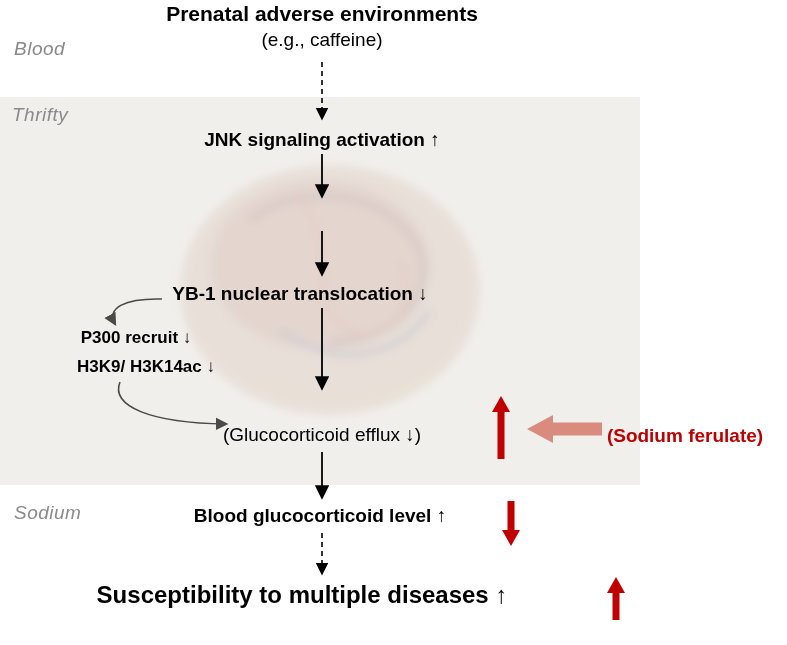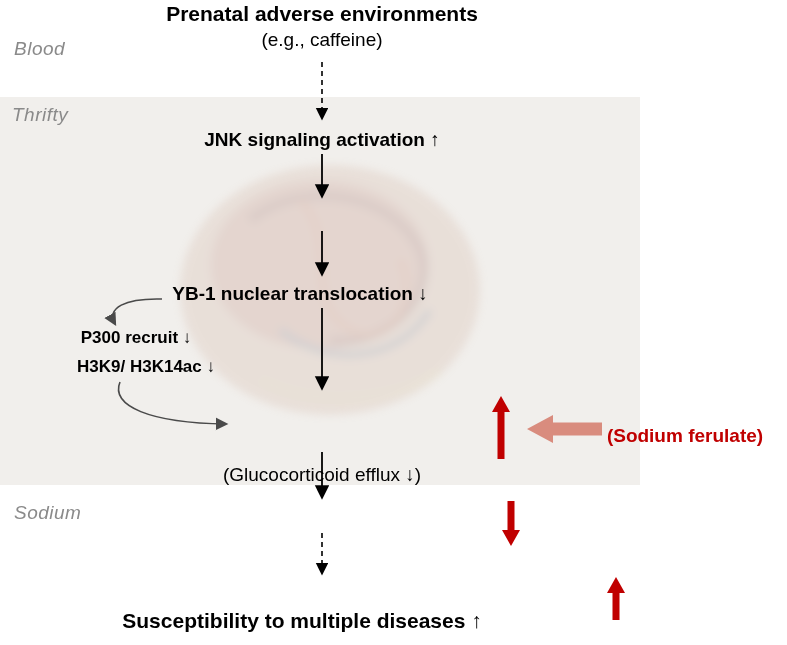--- a/index.html
+++ b/index.html
@@ -86,18 +86,19 @@
   <div class="txt center subtitle" style="left:322px;top:29px;">(e.g., caffeine)</div>
 
   <div class="txt region" style="left:14px;top:38px;">Blood</div>
   <div class="txt region" style="left:12px;top:104px;">Thrifty</div>
   <div class="txt region" style="left:14px;top:502px;">Sodium</div>
 
   <div class="txt center node" style="left:322px;top:129px;">JNK signaling activation ↑</div>
   <div class="txt center node" style="left:300px;top:283px;">YB-1 nuclear translocation ↓</div>
   <div class="txt center node-sm" style="left:120px;top:328px;margin-left:16px;">P300 recruit ↓</div>
   <div class="txt center node-sm" style="left:128px;top:357px;margin-left:18px;">H3K9/ H3K14ac ↓</div>
-  <div class="txt center plain" style="left:322px;top:424px;margin-top:40px;">(Glucocorticoid efflux ↓)</div>
-  <div class="txt center bold" style="left:302px;top:609px;font-size:21px;">Susceptibility to multiple diseases ↑</div>
+  <div class="txt center plain" style="left:322px;top:424px;">(Glucocorticoid efflux ↓)</div>
+  <div class="txt center node" style="left:320px;top:505px;">Blood glucocorticoid level ↑</div>
+  <div class="txt center bold" style="left:302px;top:581px;font-size:24px;">Susceptibility to multiple diseases ↑</div>
 
   <div class="txt center bold red" style="left:685px;top:425px;font-size:19px;">(Sodium ferulate)</div>
 
 </div>
 
 </body></html>

